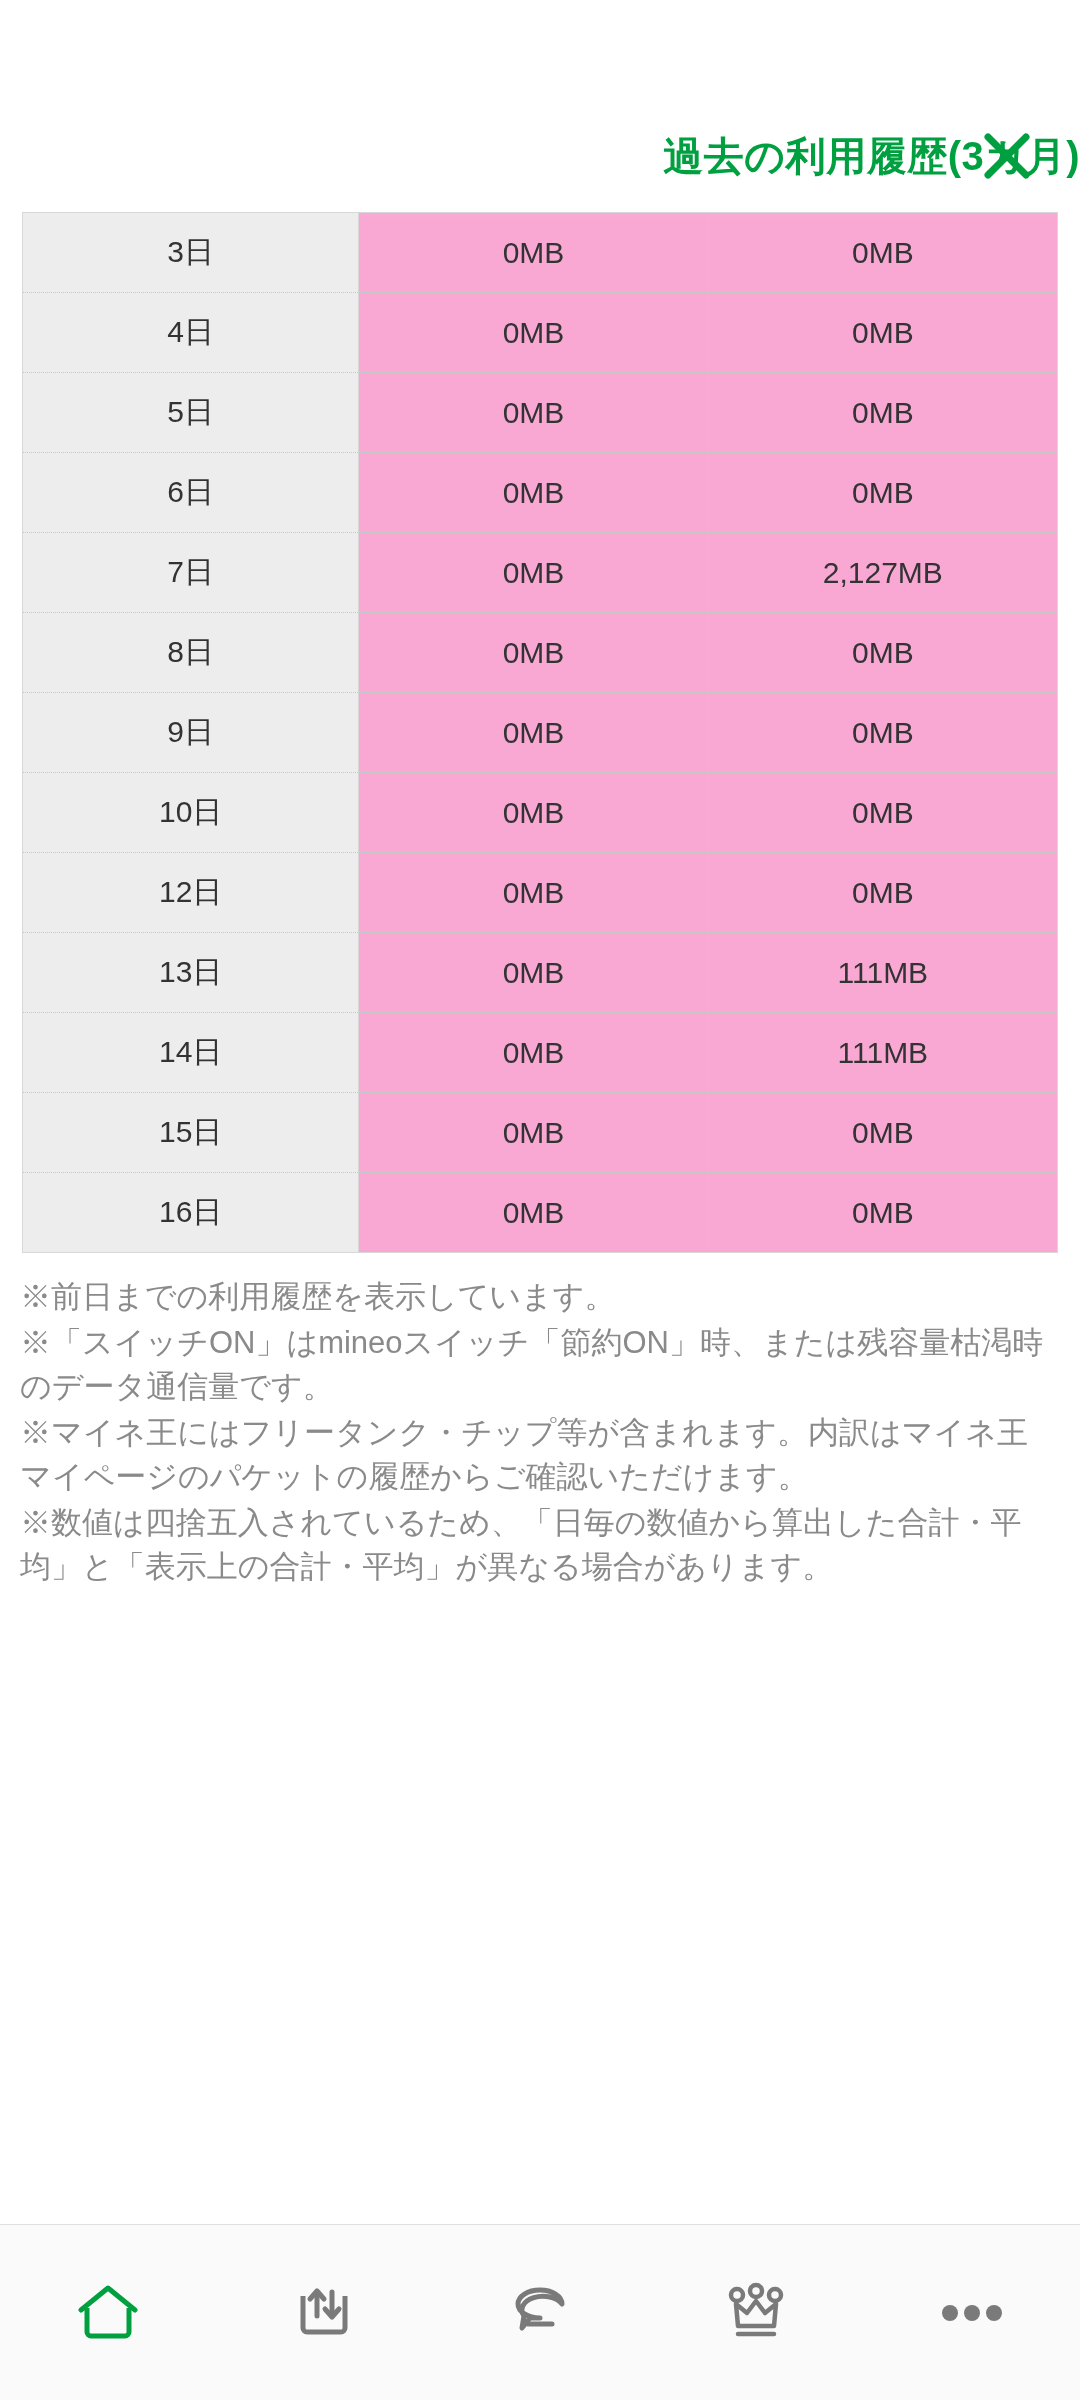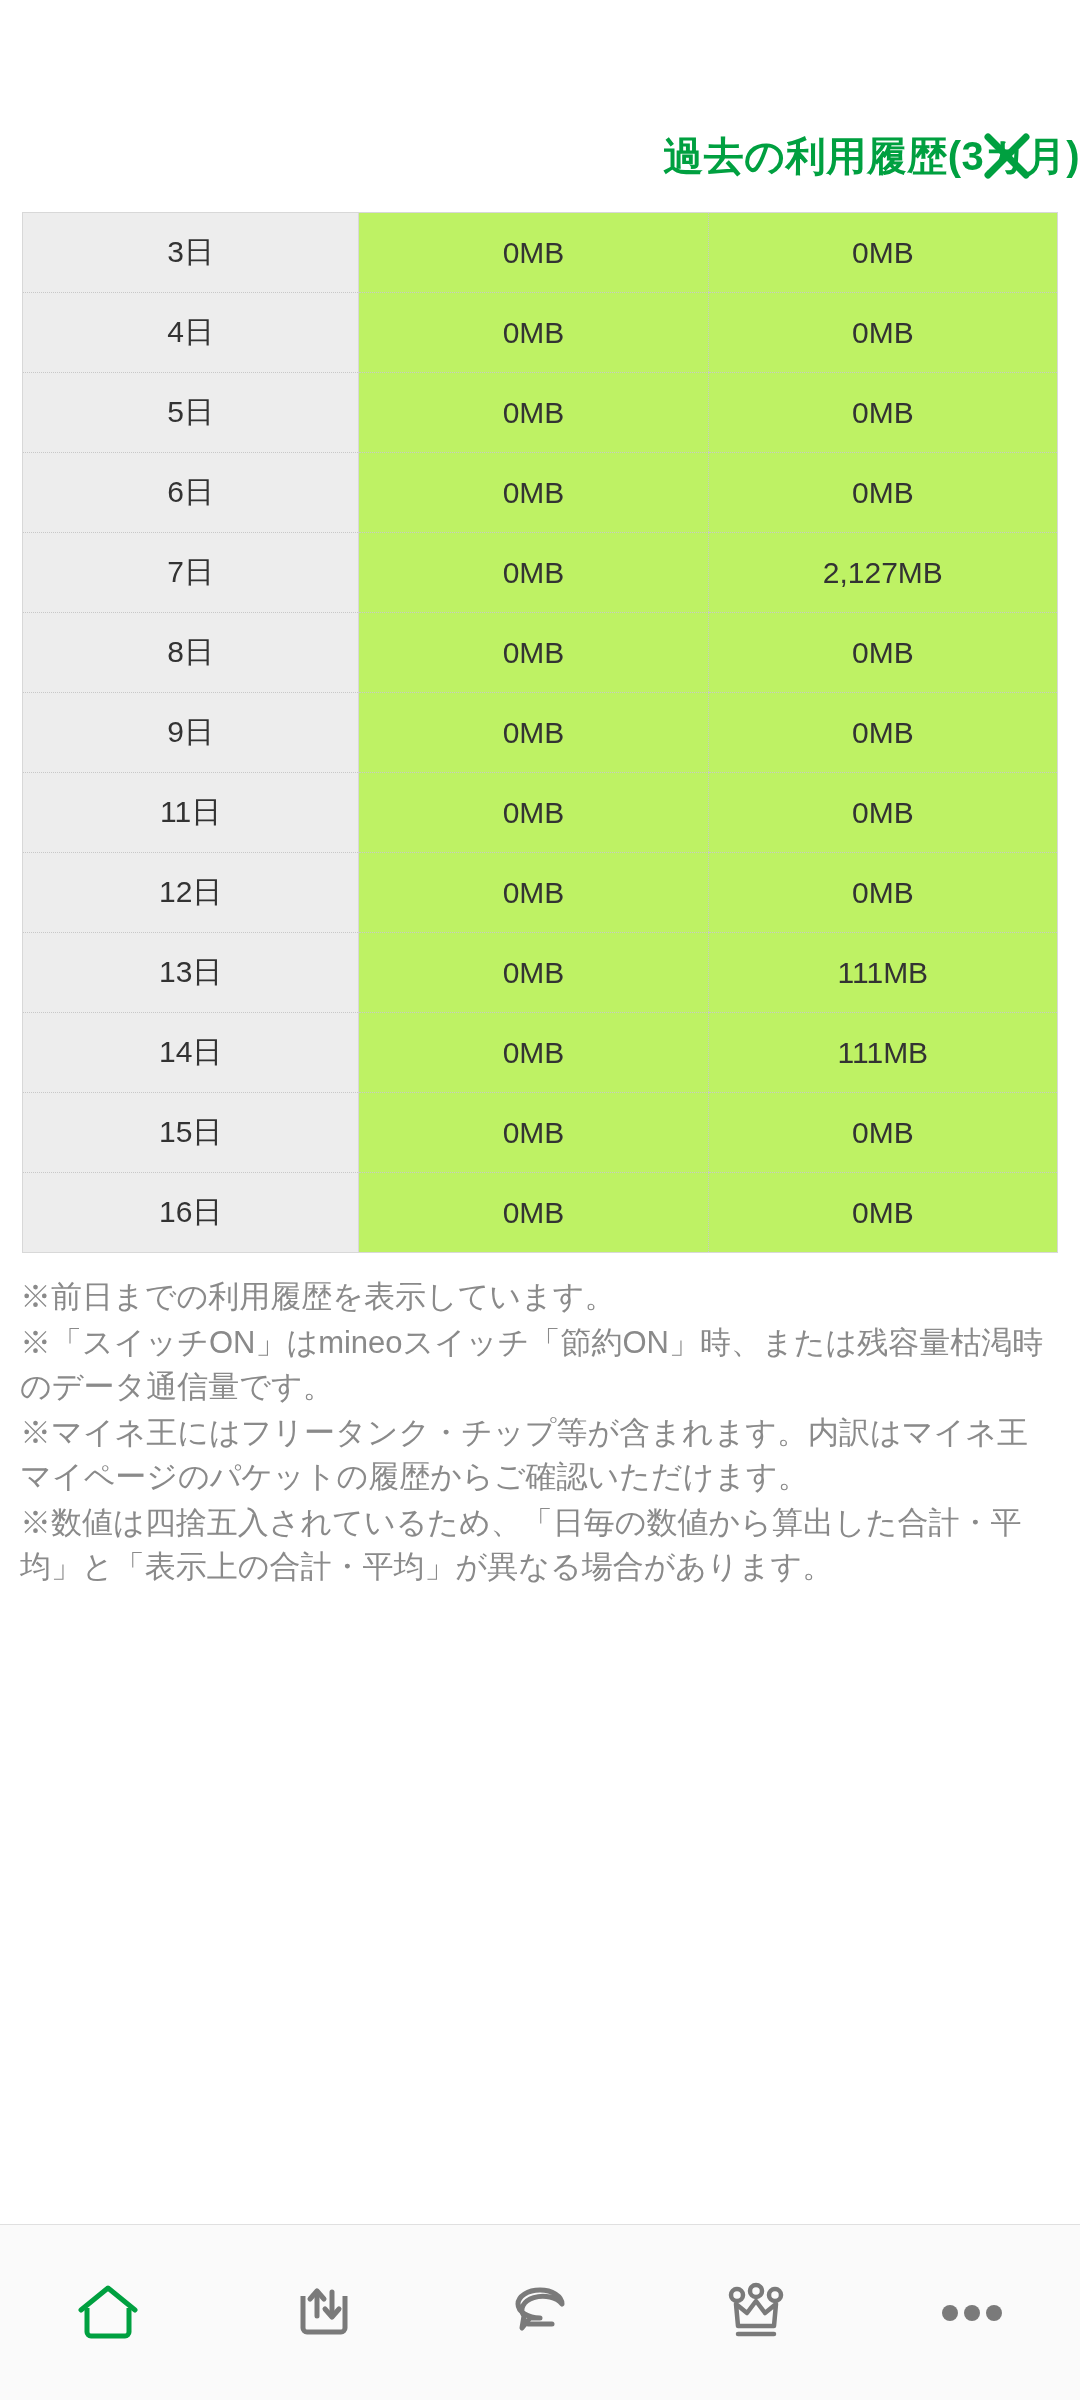--- a/index.html
+++ b/index.html
@@ -87,21 +87,21 @@
   }
   table.usage tr:last-child td { border-bottom: 1px solid #d8d8d8; }
   table.usage tr:first-child td { border-top: 1px solid #d8d8d8; }
 
   td.day {
     background: #ededed;
     border-left: 1px solid #d8d8d8;
     border-right: 1px solid #d8d8d8;
   }
   td.val {
-    background: #bef264;
+    background: #f9a8d4;
   }
   td.val.sep {
     border-left: 1px dotted #c8c8c8;
   }
   td.val.last {
     border-right: 1px solid #d8d8d8;
   }
 
   
   .notes {
@@ -190,21 +190,21 @@
             <td class="day">8日</td>
             <td class="val">0MB</td>
             <td class="val sep last">0MB</td>
           </tr>
           <tr>
             <td class="day">9日</td>
             <td class="val">0MB</td>
             <td class="val sep last">0MB</td>
           </tr>
           <tr>
-            <td class="day">11日</td>
+            <td class="day">10日</td>
             <td class="val">0MB</td>
             <td class="val sep last">0MB</td>
           </tr>
           <tr>
             <td class="day">12日</td>
             <td class="val">0MB</td>
             <td class="val sep last">0MB</td>
           </tr>
           <tr>
             <td class="day">13日</td>

